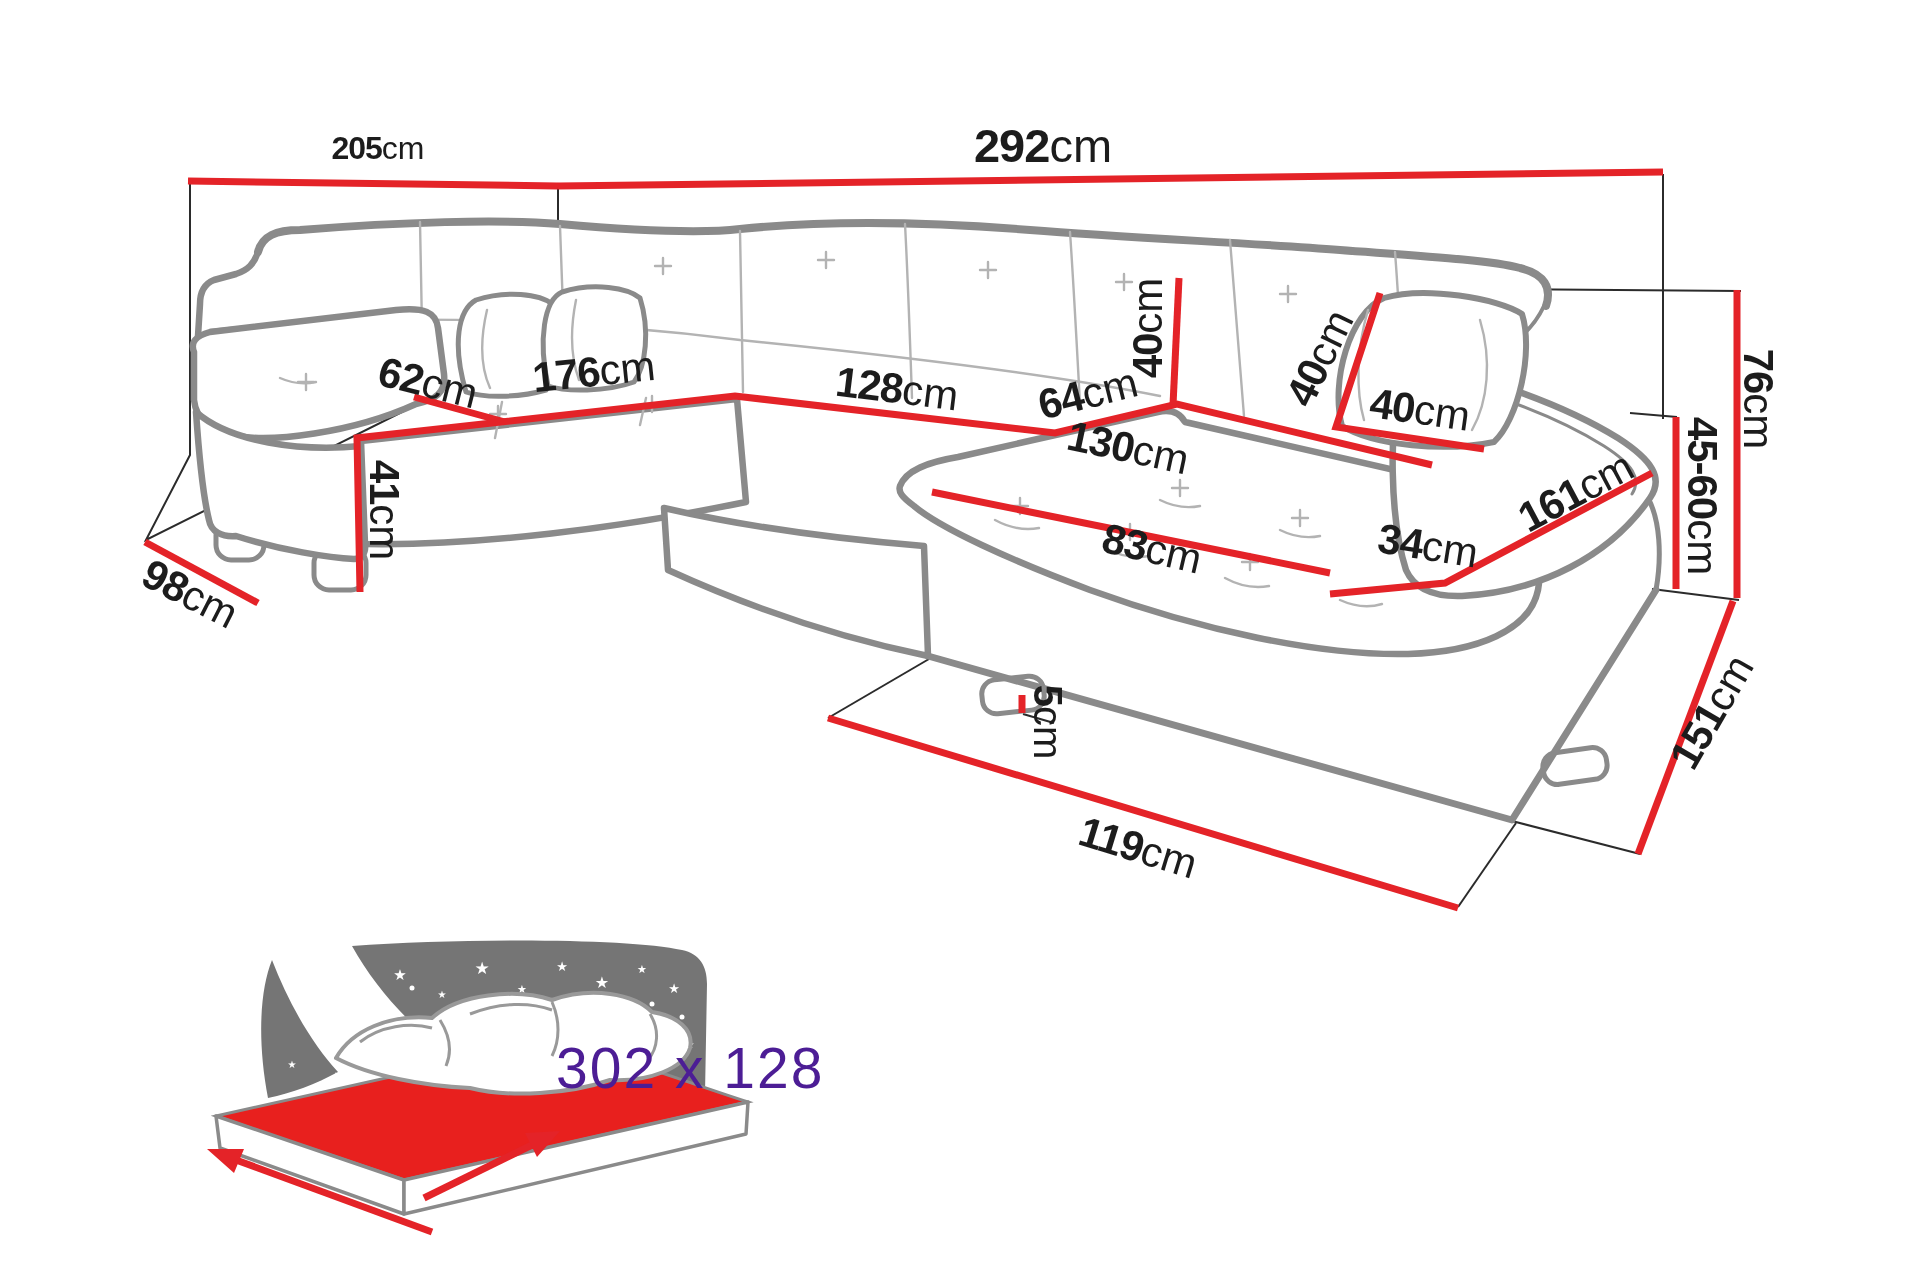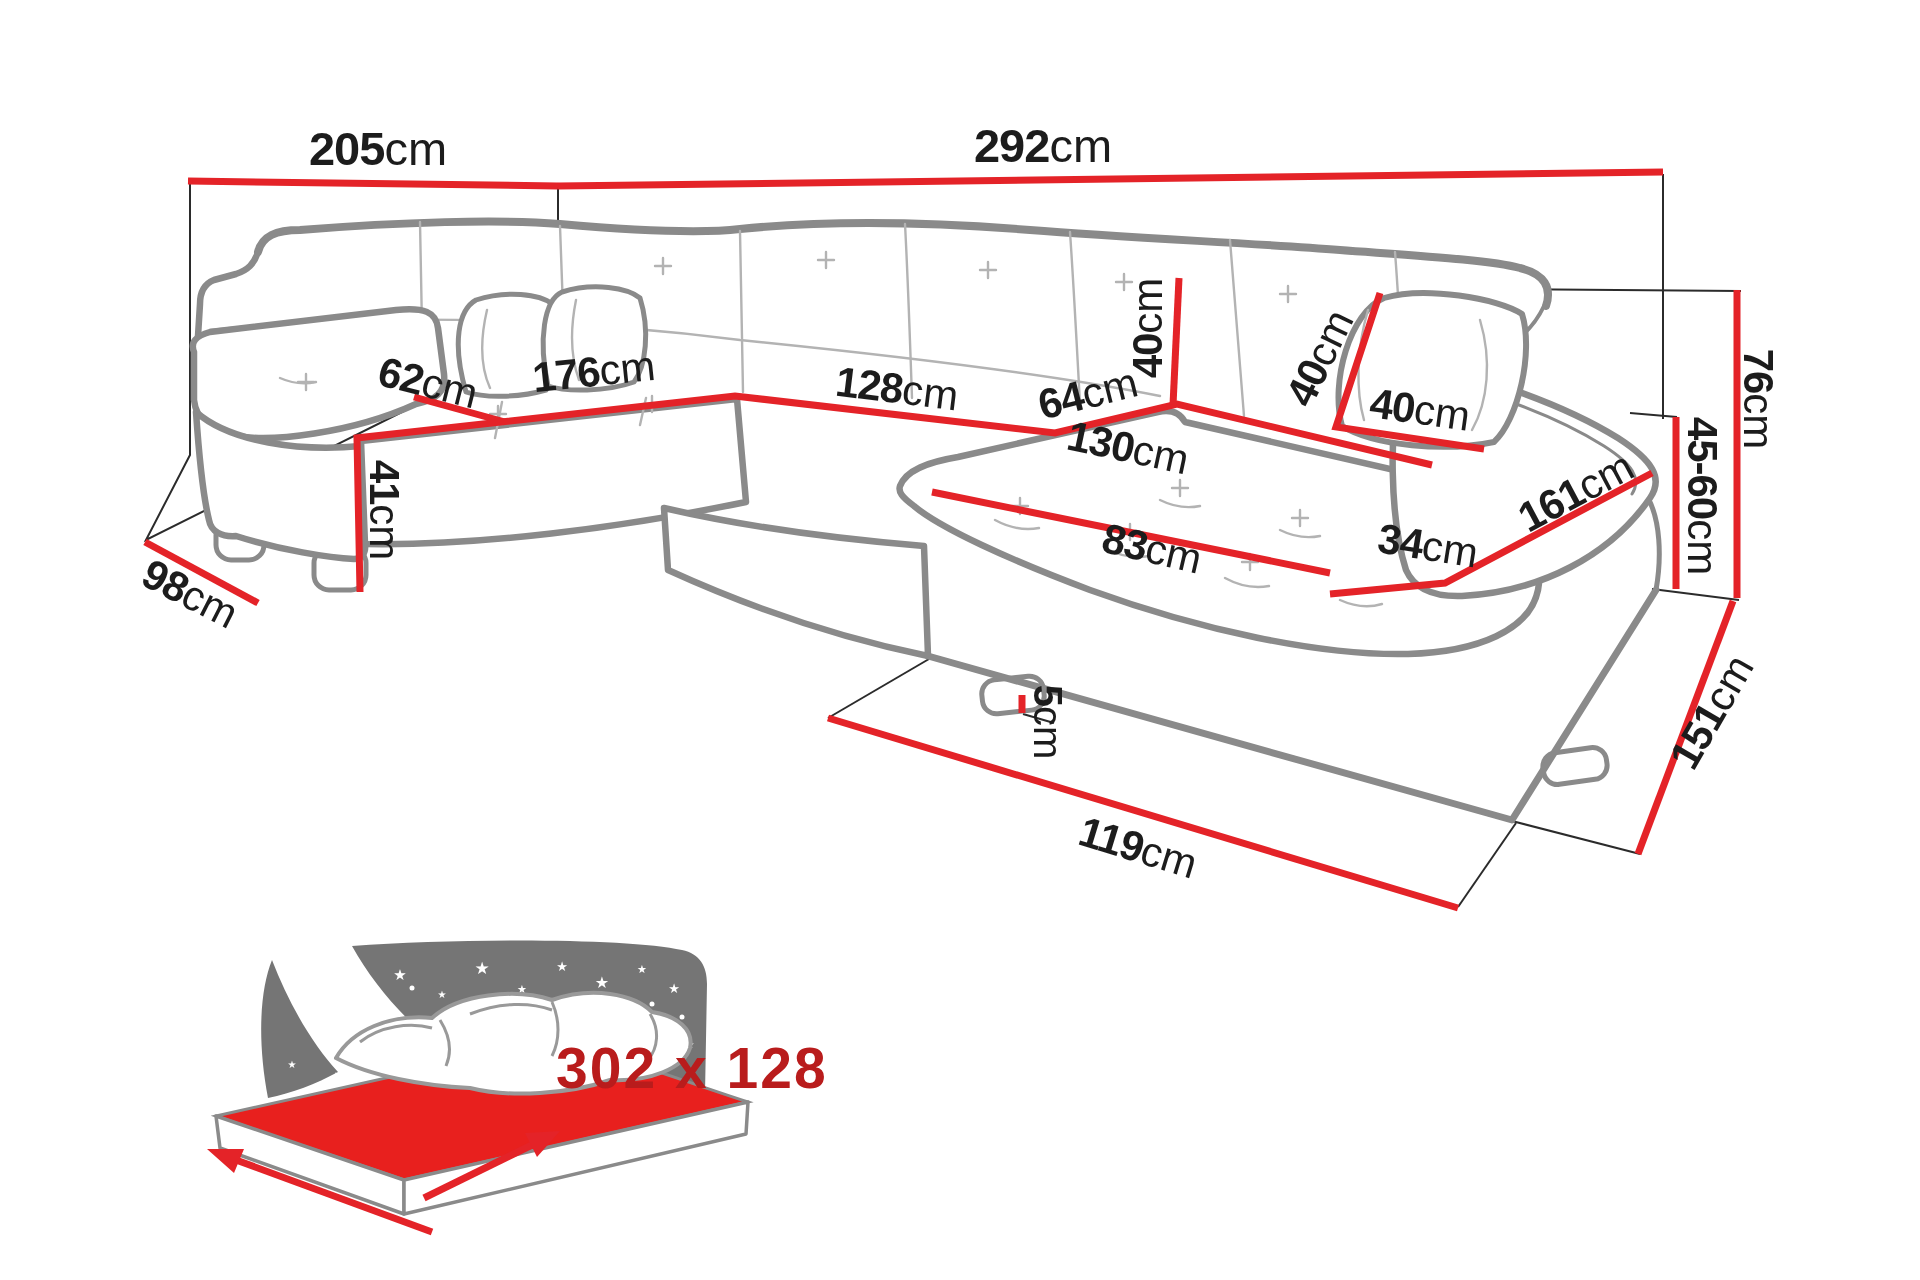--- a/index.html
+++ b/index.html
@@ -2,22 +2,22 @@
 <html><head>
 <meta charset="utf-8">
 <style>
   html,body{margin:0;padding:0;background:#fff;}
   .stage{position:relative;width:1920px;height:1280px;background:#ffffff;overflow:hidden;
          font-family:"Liberation Sans","DejaVu Sans",sans-serif;}
   .stage svg{position:absolute;left:0;top:0;}
   .dim{position:absolute;transform:translate(-50%,-50%) rotate(var(--r,0deg));
        color:#1c1c1c;font-weight:700;white-space:nowrap;line-height:1;letter-spacing:-1px;}
   .dim .u{font-weight:400;letter-spacing:0;}
-  .bed-size{position:absolute;left:556px;top:1040px;font-size:57px;font-weight:700;
-            color:#b91c1c;letter-spacing:2px;line-height:1;}
+  .bed-size{position:absolute;left:556px;top:1040px;font-size:57px;font-weight:400;
+            color:#4c1d95;letter-spacing:2px;line-height:1;}
 </style>
 </head>
 <body>
 
 <div class="stage">
 
 <svg width="1920" height="1280" viewBox="0 0 1920 1280">
 
   <g stroke="#2b2b2b" stroke-width="2" fill="none">
     <path d="M 190,183 L 190,455 L 146,540 L 418,404"></path>
@@ -157,21 +157,21 @@
     </g>
     <g stroke="#e42328" stroke-width="7" fill="#e42328">
       <path fill="none" d="M 432,1232 L 236,1160"></path>
       <path stroke="none" d="M 207,1149 L 244,1149 L 234,1173 Z" fill="#e42328"></path>
       <path fill="none" d="M 424,1198 L 536,1143"></path>
       <path stroke="none" d="M 560,1131 L 537,1157 L 525,1133 Z" fill="#e42328"></path>
     </g>
   </g>
 </svg>
 
-  <div class="dim" style="left:378px;top:148px;--r:0deg;font-size:47px"><span class="v">205</span><span class="u">cm</span></div>
+  <div class="dim" style="left:378px;top:148px;--r:0deg;font-size:32px"><span class="v">205</span><span class="u">cm</span></div>
   <div class="dim" style="left:1043px;top:145px;--r:0deg;font-size:47px"><span class="v">292</span><span class="u">cm</span></div>
   <div class="dim" style="left:428px;top:383px;--r:14deg;font-size:42px"><span class="v">62</span><span class="u">cm</span></div>
   <div class="dim" style="left:594px;top:372px;--r:-6deg;font-size:42px"><span class="v">176</span><span class="u">cm</span></div>
   <div class="dim" style="left:384px;top:510px;--r:90deg;font-size:42px"><span class="v">41</span><span class="u">cm</span></div>
   <div class="dim" style="left:190px;top:594px;--r:27deg;font-size:42px"><span class="v">98</span><span class="u">cm</span></div>
   <div class="dim" style="left:897px;top:389px;--r:7deg;font-size:42px"><span class="v">128</span><span class="u">cm</span></div>
   <div class="dim" style="left:1088px;top:394px;--r:-14deg;font-size:42px"><span class="v">64</span><span class="u">cm</span></div>
   <div class="dim" style="left:1148px;top:328px;--r:-90deg;font-size:42px"><span class="v">40</span><span class="u">cm</span></div>
   <div class="dim" style="left:1128px;top:448px;--r:12deg;font-size:42px"><span class="v">130</span><span class="u">cm</span></div>
   <div class="dim" style="left:1320px;top:358px;--r:-64deg;font-size:42px"><span class="v">40</span><span class="u">cm</span></div>

